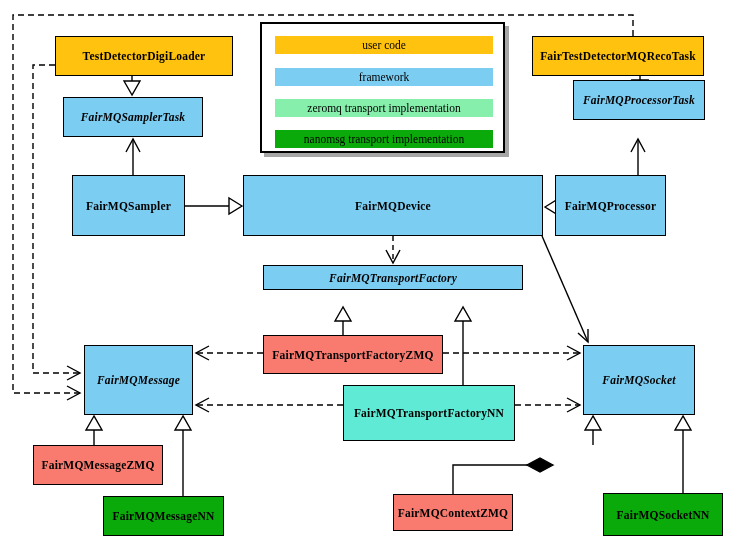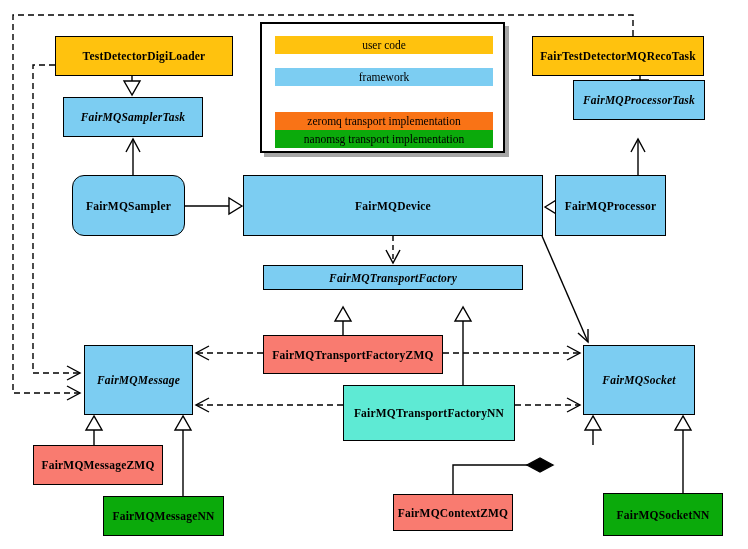--- a/index.html
+++ b/index.html
@@ -126,29 +126,29 @@
 
     <g>
       <polyline points="453,494 453,465 528,465"></polyline>
       <polygon points="553,465 540,458 527,465 540,472" fill="#000"></polygon>
     </g>
   </svg>
 
   <div class="legend">
     <div class="legend-bar" style="top: 12px; background: rgb(255, 194, 14);">user code</div>
     <div class="legend-bar" style="top: 44px; background: rgb(124, 205, 242);">framework</div>
-    <div class="legend-bar" style="top: 88px; background: #f97316;">zeromq transport implementation</div>
+    <div class="legend-bar" style="top: 75px; background: #86efac;">zeromq transport implementation</div>
     <div class="legend-bar" style="top: 106px; background: rgb(11, 170, 11);">nanomsg transport implementation</div>
   </div>
 
   <div class="node" style="left: 55px; top: 36px; width: 178px; height: 40px; background: rgb(255, 194, 14);">TestDetectorDigiLoader</div>
   <div class="node" style="left: 532px; top: 36px; width: 172px; height: 40px; background: rgb(255, 194, 14);">FairTestDetectorMQRecoTask</div>
   <div class="node abstract" style="left: 63px; top: 97px; width: 140px; height: 40px; background: rgb(124, 205, 242);">FairMQSamplerTask</div>
   <div class="node abstract" style="left: 573px; top: 80px; width: 132px; height: 40px; background: rgb(124, 205, 242);">FairMQProcessorTask</div>
-  <div class="node" style="left: 72px; top: 175px; width: 113px; height: 61px; background: rgb(124, 205, 242); border-radius: 12px;">FairMQSampler</div>
+  <div class="node" style="left: 72px; top: 175px; width: 113px; height: 61px; background: rgb(124, 205, 242);">FairMQSampler</div>
   <div class="node" style="left: 243px; top: 175px; width: 300px; height: 61px; background: rgb(124, 205, 242);">FairMQDevice</div>
   <div class="node" style="left: 555px; top: 175px; width: 111px; height: 61px; background: rgb(124, 205, 242);">FairMQProcessor</div>
   <div class="node abstract" style="left: 263px; top: 265px; width: 260px; height: 25px; background: rgb(124, 205, 242);">FairMQTransportFactory</div>
   <div class="node" style="left: 263px; top: 335px; width: 180px; height: 39px; background: rgb(249, 123, 112);">FairMQTransportFactoryZMQ</div>
   <div class="node" style="left: 343px; top: 385px; width: 172px; height: 56px; background: #5eead4;">FairMQTransportFactoryNN</div>
   <div class="node abstract" style="left: 84px; top: 345px; width: 109px; height: 70px; background: rgb(124, 205, 242);">FairMQMessage</div>
   <div class="node abstract" style="left: 583px; top: 345px; width: 112px; height: 70px; background: rgb(124, 205, 242);">FairMQSocket</div>
   <div class="node" style="left: 33px; top: 445px; width: 130px; height: 40px; background: rgb(249, 123, 112);">FairMQMessageZMQ</div>
   <div class="node" style="left: 103px; top: 496px; width: 121px; height: 40px; background: rgb(11, 170, 11);">FairMQMessageNN</div>
   <div class="node" style="left: 603px; top: 493px; width: 120px; height: 43px; background: rgb(11, 170, 11);">FairMQSocketNN</div>

